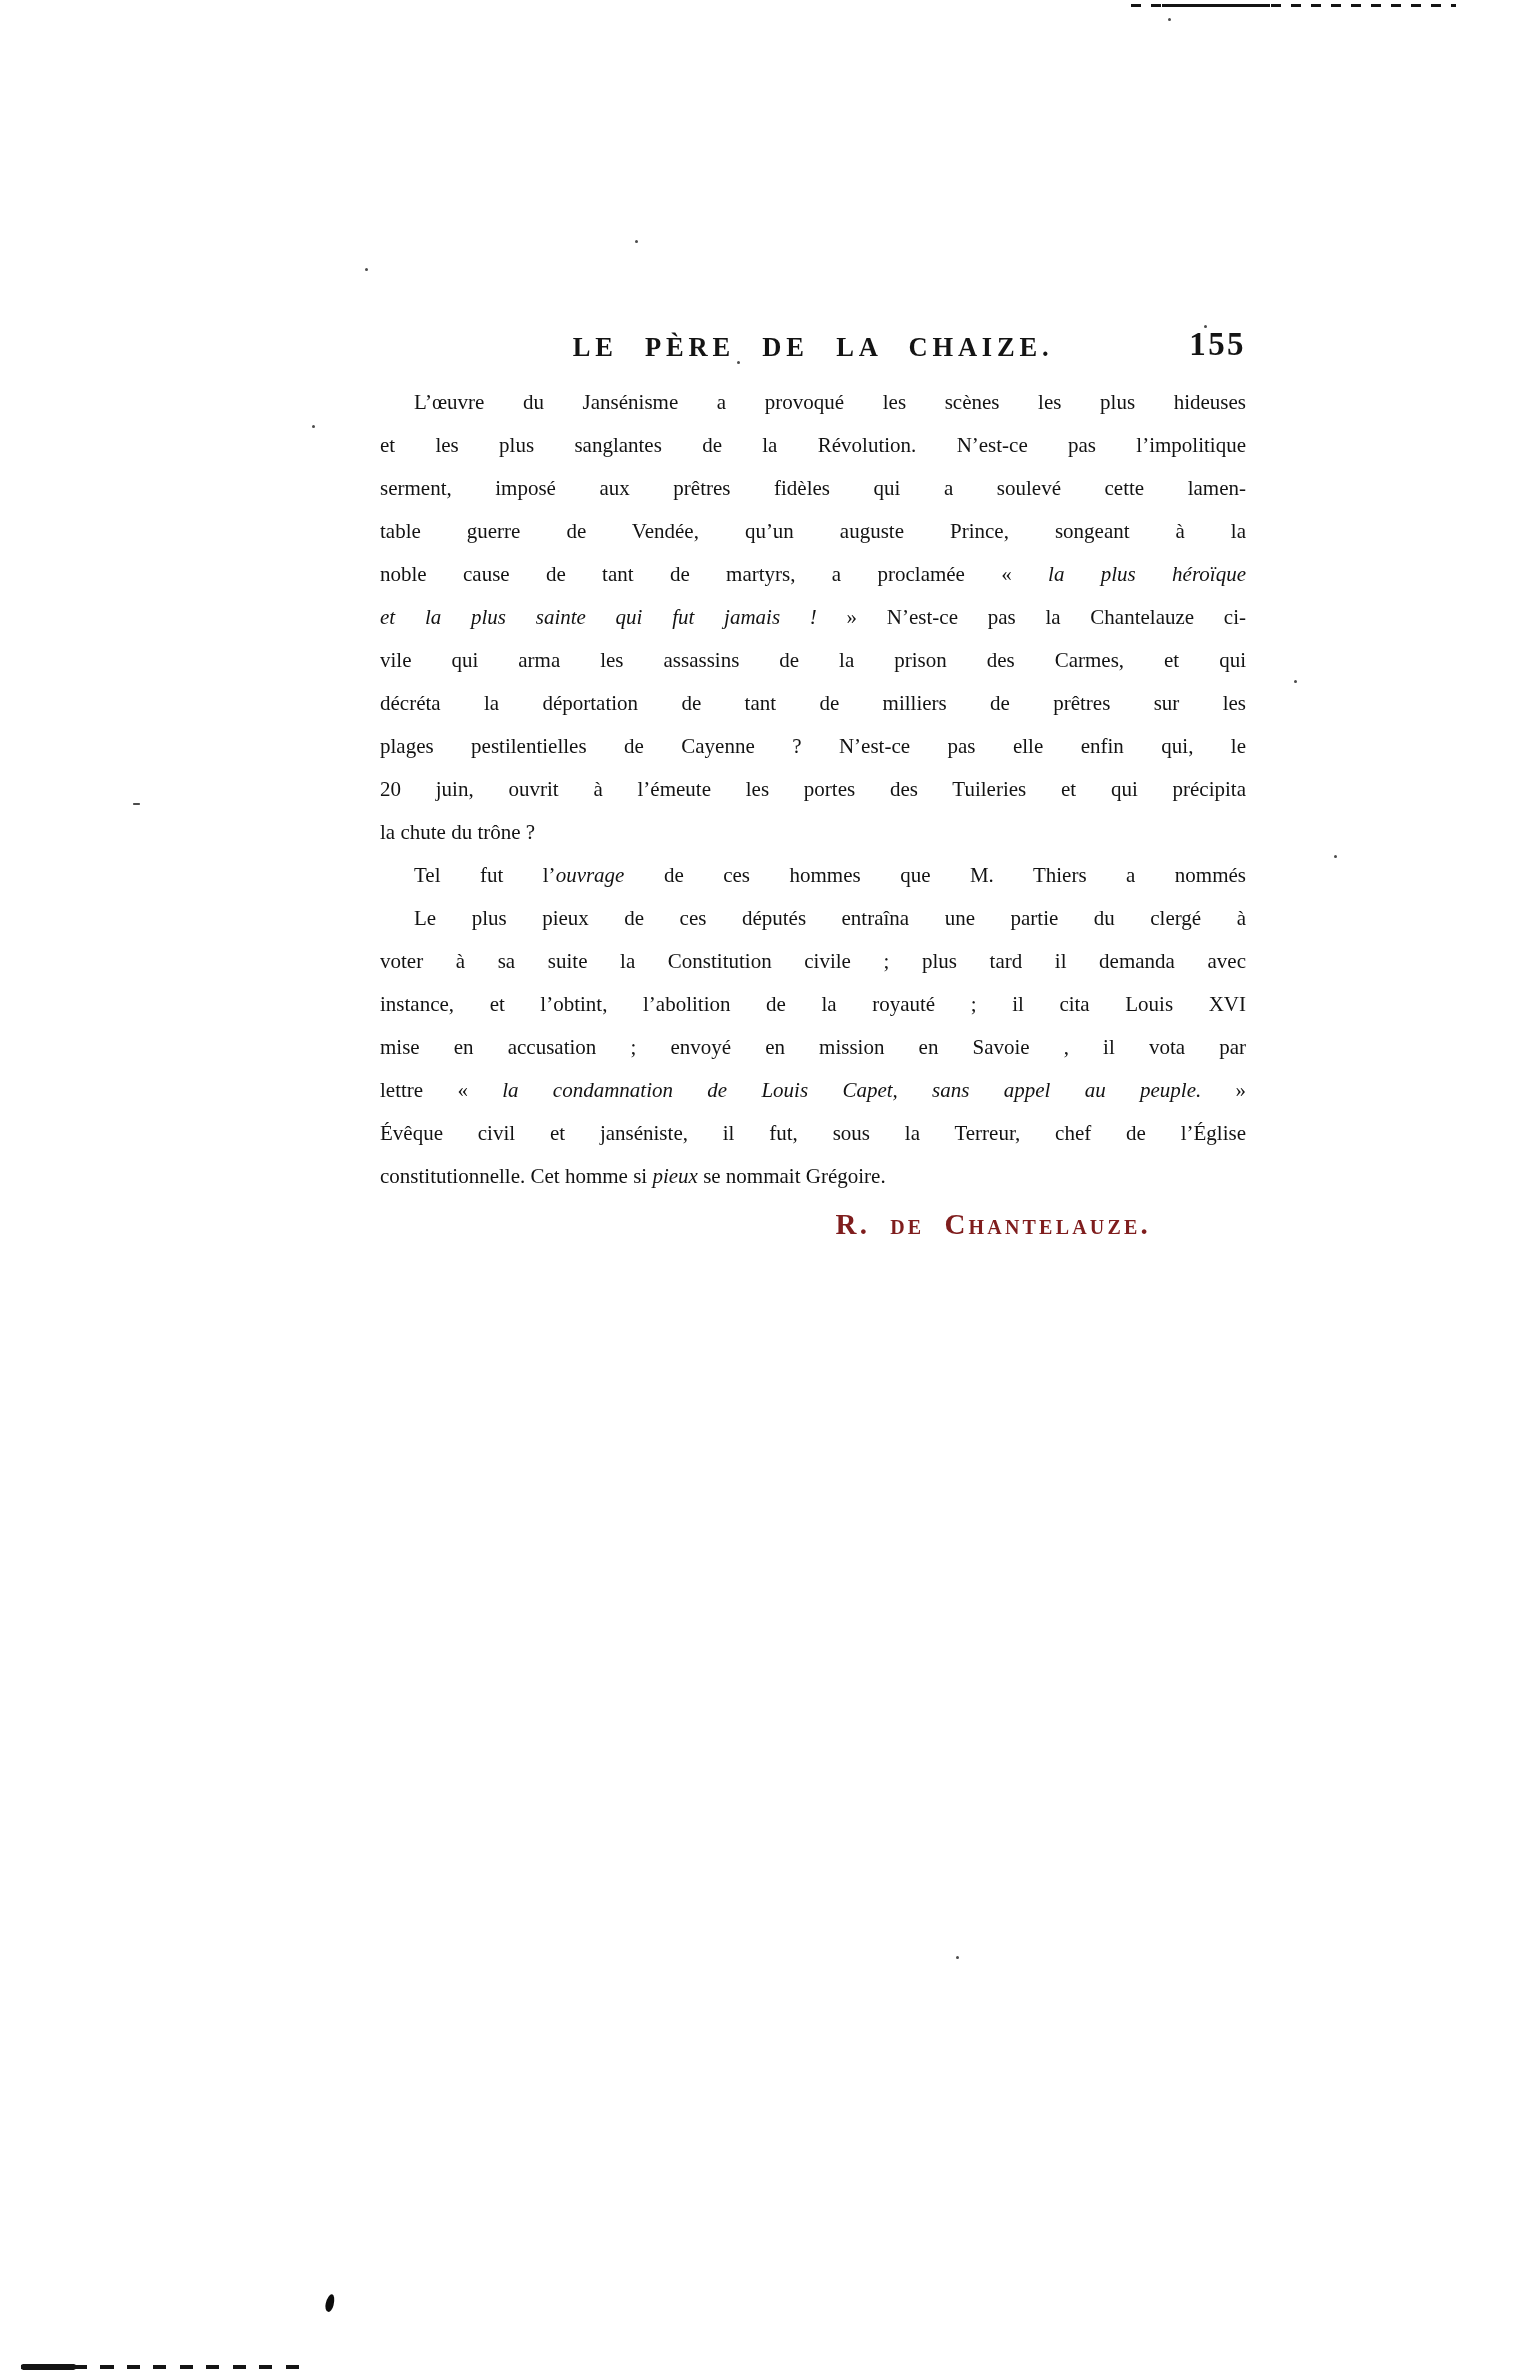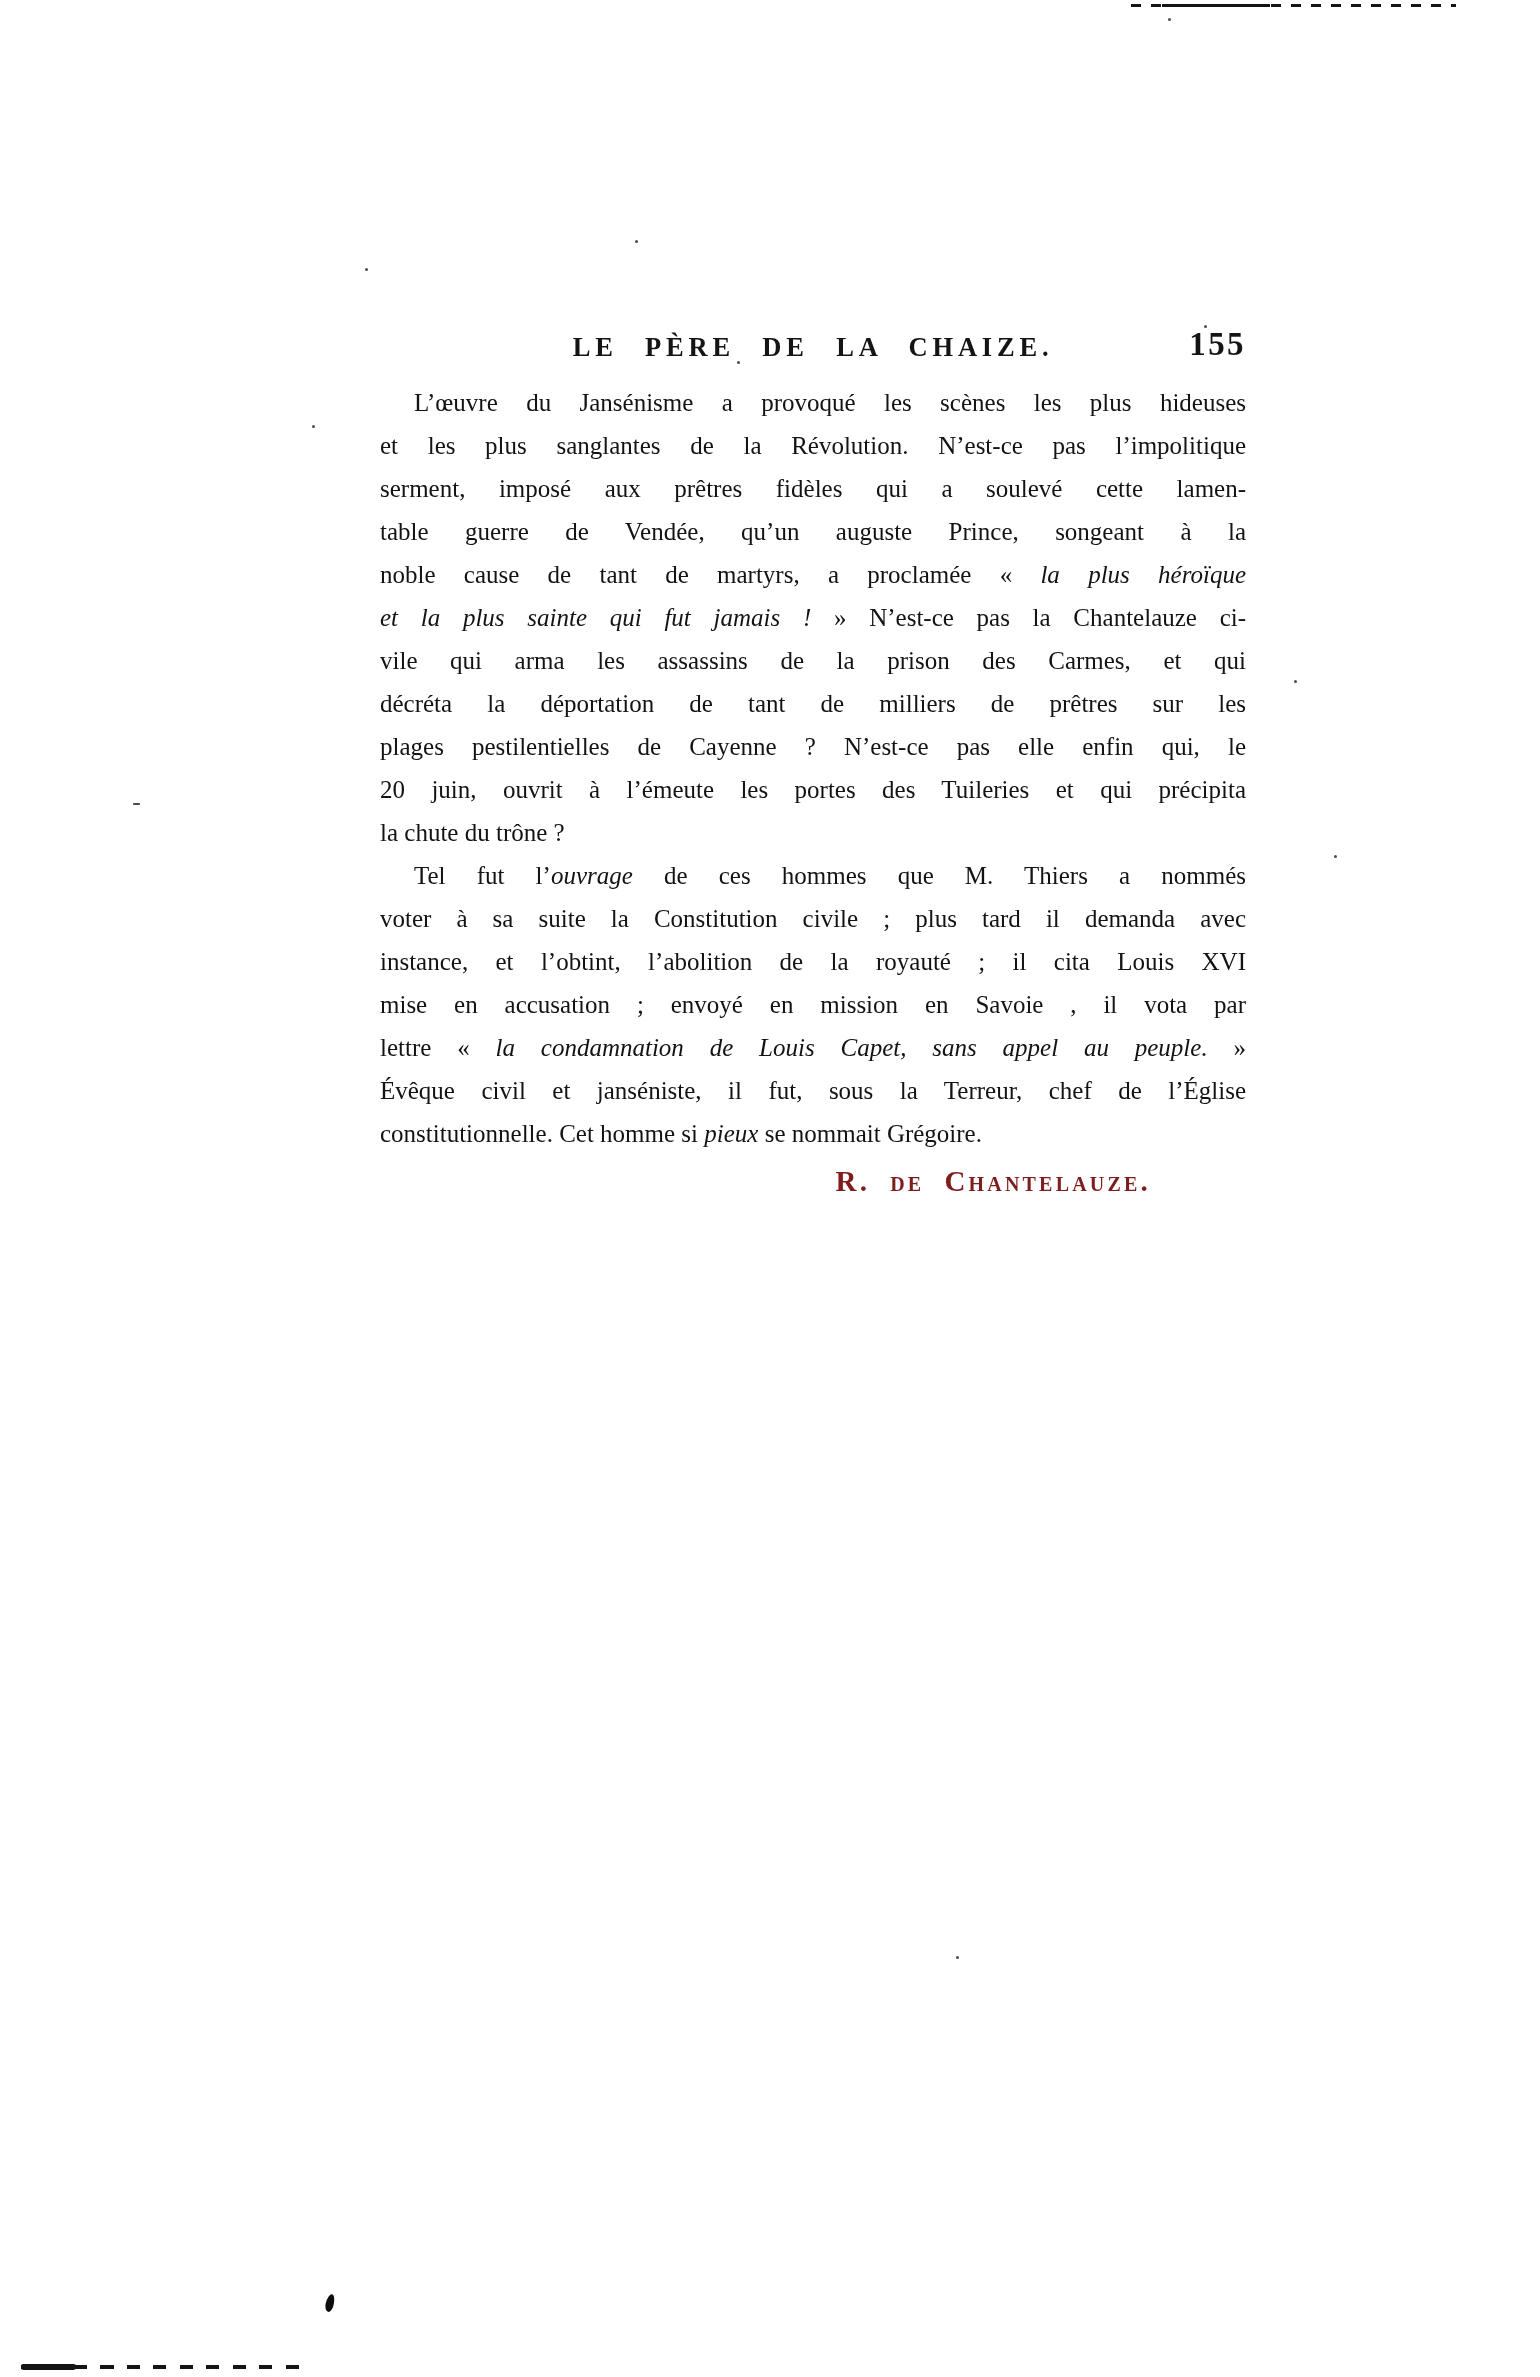--- a/index.html
+++ b/index.html
@@ -18,21 +18,21 @@
   .head-title {
     position:absolute; left:50%; transform:translateX(-50%);
     top:3.2px; font-size:26.5px; font-weight:700; letter-spacing:4.8px;
     word-spacing:16px; white-space:nowrap; color:#141414;
   }
   .page-number {
     position:absolute; right:0px; top:-3.2px;
     font-size:33px; font-weight:700; letter-spacing:2.4px; color:#141414;
   }
 
-  .paragraphs { margin-top:13px; font-size:25px; line-height:43px; color:#131313; }
+  .paragraphs { margin-top:13px; font-size:21px; line-height:43px; color:#131313; }
   .line { text-align:justify; text-align-last:justify; }
   .line.last { text-align-last:left; }
   .line.indent { text-indent:34px; }
   .it { font-style:italic; }
 
   .signature {
     margin-top:8px; padding-right:95px;
     font-size:29px; line-height:37px; text-align:right;
     font-variant:small-caps; font-weight:700;
     letter-spacing:3.2px; word-spacing:9.6px; color:#7f1d1d;
@@ -102,20 +102,21 @@
         <div class="line"><span>serment, imposé aux prêtres fidèles qui a soulevé cette lamen-</span></div>
         <div class="line"><span>table guerre de Vendée, qu’un auguste Prince, songeant à la</span></div>
         <div class="line"><span>noble cause de tant de martyrs, a proclamée « </span><span class="it">la plus héroïque</span></div>
         <div class="line"><span class="it">et la plus sainte qui fut jamais !</span><span> » N’est-ce pas la Chantelauze ci-</span></div>
         <div class="line"><span>vile qui arma les assassins de la prison des Carmes, et qui</span></div>
         <div class="line"><span>décréta la déportation de tant de milliers de prêtres sur les</span></div>
         <div class="line"><span>plages pestilentielles de Cayenne ? N’est-ce pas elle enfin qui, le</span></div>
         <div class="line"><span>20 juin, ouvrit à l’émeute les portes des Tuileries et qui précipita</span></div>
         <div class="line last"><span>la chute du trône ?</span></div>
         <div class="line indent"><span>Tel fut l’</span><span class="it">ouvrage</span><span> de ces hommes que M. Thiers a nommés</span></div>
+        <div class="line indent"><span>Le plus pieux de ces députés entraîna une partie du clergé à</span></div>
         <div class="line"><span>voter à sa suite la Constitution civile ; plus tard il demanda avec</span></div>
         <div class="line"><span>instance, et l’obtint, l’abolition de la royauté ; il cita Louis XVI</span></div>
         <div class="line"><span>mise en accusation ; envoyé en mission en Savoie , il vota par</span></div>
         <div class="line"><span>lettre « </span><span class="it">la condamnation de Louis Capet, sans appel au peuple.</span><span> »</span></div>
         <div class="line"><span>Évêque civil et janséniste, il fut, sous la Terreur, chef de l’Église</span></div>
         <div class="line last"><span>constitutionnelle. Cet homme si </span><span class="it">pieux</span><span> se nommait Grégoire.</span></div>
       </main>
 
     <div class="signature">R. de Chantelauze.</div>
 

